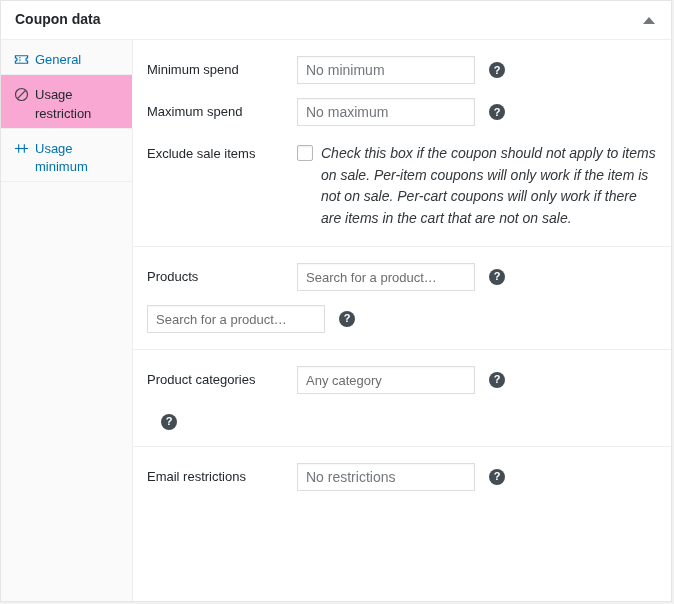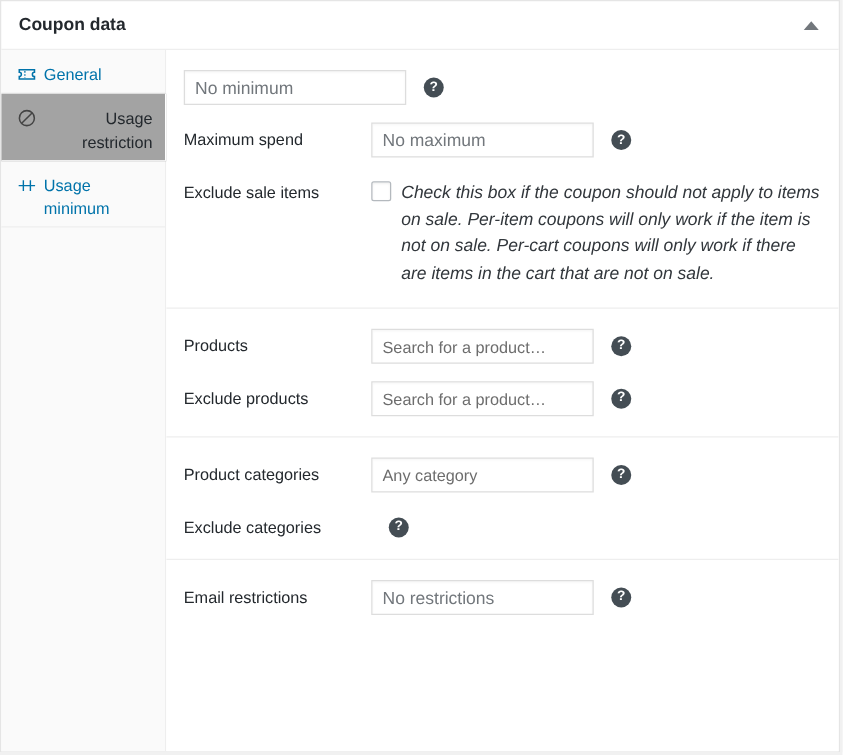--- a/index.html
+++ b/index.html
@@ -70,25 +70,24 @@
     padding: 11px 10px 4px 12px;
     box-sizing: border-box;
     cursor: pointer;
     line-height: 1.45;
     font-size: 13px;
     color: #0073aa;
     border-bottom: 1px solid #eee;
     position: relative;
   }
   .tab.active {
-    background: #a3a3a3;
+    background: #f9a8d4;
     color: #23282d;
     border-right: 1px solid #fff;
     margin-right: -1px;
-    text-align: right;
   }
   .tab .tab-icon {
     width: 17px;
     min-width: 17px;
     display: inline-flex;
     align-items: center;
     justify-content: center;
     margin-right: 5px;
     margin-top: 1px;
     color: #0073aa;
@@ -229,20 +228,21 @@
         <span class="tab-label">Usage minimum</span>
       </div>
 
     </div>
 
     <div class="content">
 
       <div class="group">
 
         <div class="field">
+          <div class="field-label">Minimum spend</div>
           <div class="field-control">
             <input class="txt" type="text" placeholder="No minimum" style="">
             <span class="help">?</span>
           </div>
         </div>
 
         <div class="field">
           <div class="field-label">Maximum spend</div>
           <div class="field-control">
             <input class="txt" type="text" placeholder="No maximum" style="">
@@ -267,41 +267,39 @@
 
         <div class="field">
           <div class="field-label">Products</div>
           <div class="field-control">
             <input class="txt search" type="text" placeholder="Search for a product…" style="">
             <span class="help">?</span>
           </div>
         </div>
 
         <div class="field">
-          <div class="field-label">Exclude products</div>
           <div class="field-control">
             <input class="txt search" type="text" placeholder="Search for a product…" style="">
             <span class="help">?</span>
           </div>
         </div>
 
       </div>
 
       <div class="group">
 
         <div class="field">
           <div class="field-label">Product categories</div>
           <div class="field-control">
             <input class="txt search" type="text" placeholder="Any category" style="">
             <span class="help">?</span>
           </div>
         </div>
 
         <div class="field">
-          <div class="field-label">Exclude categories</div>
           <div class="field-control">
             <span class="help">?</span>
           </div>
         </div>
 
       </div>
 
       <div class="group last">
 
         <div class="field">

